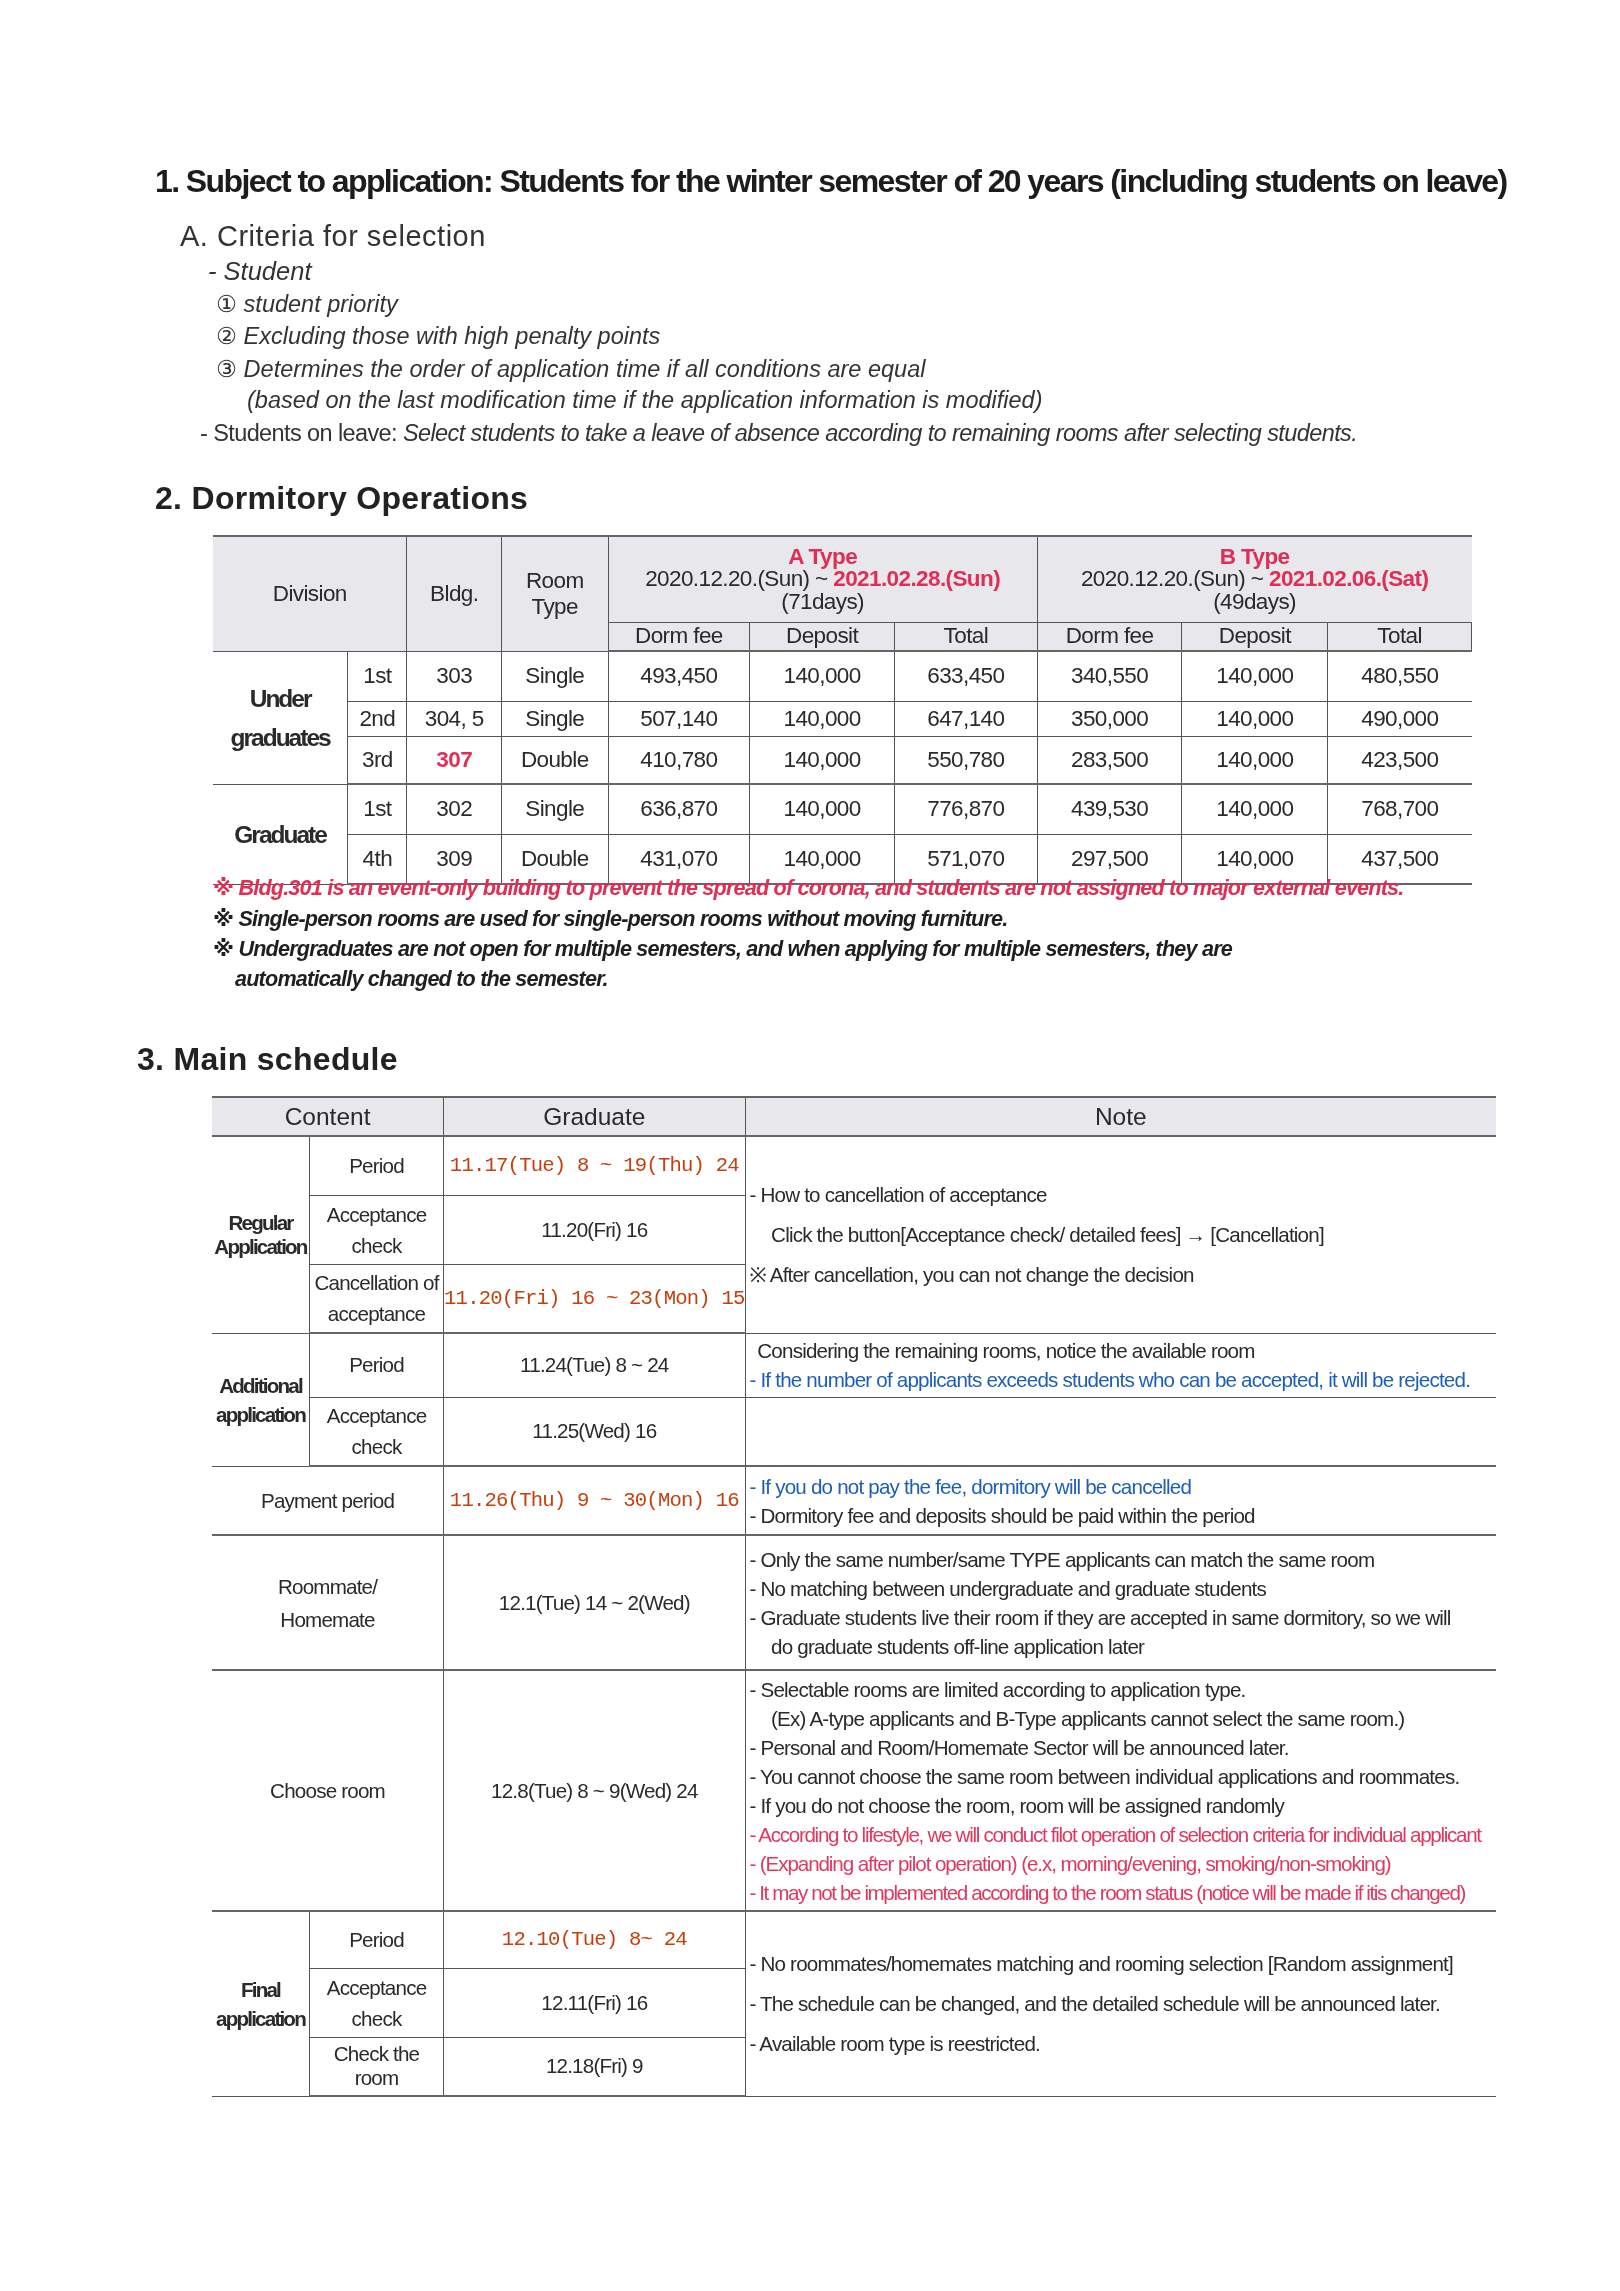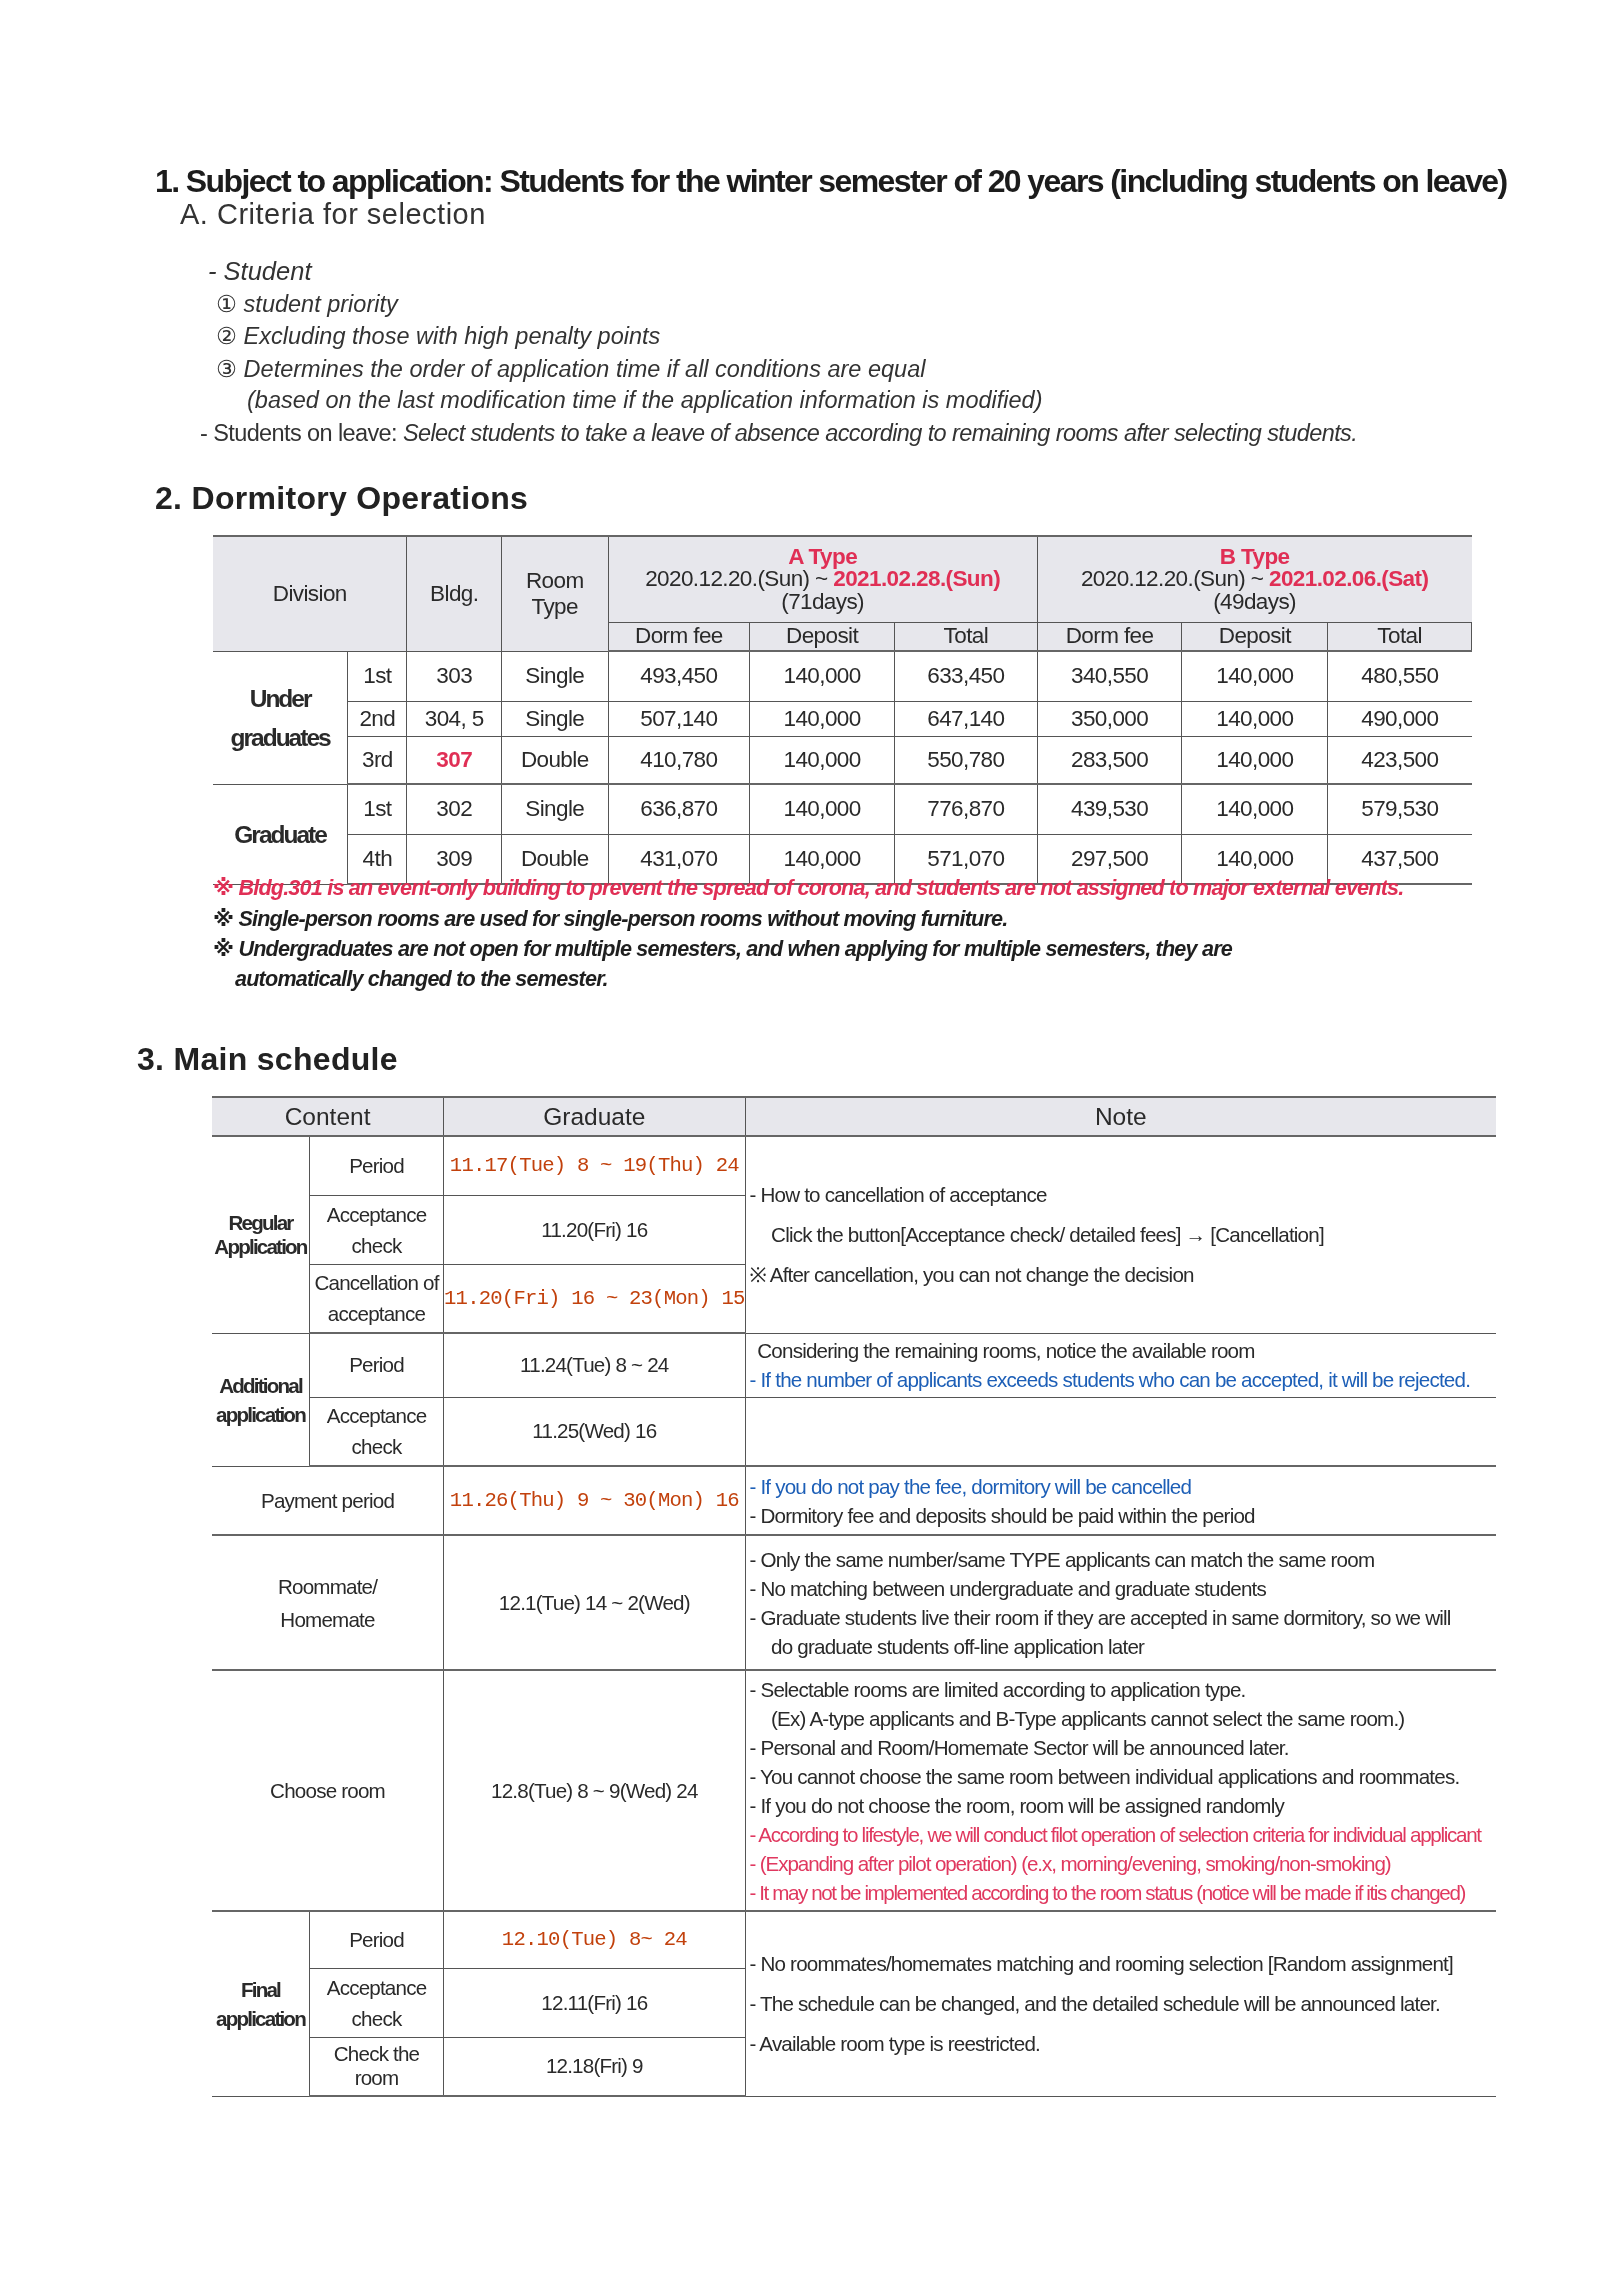--- a/index.html
+++ b/index.html
@@ -1,18 +1,18 @@
 <!DOCTYPE html>
 <html><head>
 <meta charset="utf-8">
 <style>
   html, body { margin: 0; padding: 0; background: #ffffff; }
   body { width: 1620px; height: 2292px; position: relative; font-family: "Liberation Sans", "DejaVu Sans", sans-serif; color: #222; overflow: hidden; }
   .sec1-title { position: absolute; left: 155px; top: 163px; font-size: 32px; font-weight: bold; letter-spacing: -1.6px; color: #1c1c1c; font-family: "Liberation Sans", sans-serif; }
-  .subA { position: absolute; left: 180px; top: 198px; font-size: 29px; color: #333; letter-spacing: 0.5px; }
+  .subA { position: absolute; left: 180px; top: 220px; font-size: 29px; color: #333; letter-spacing: 0.5px; }
   .line { position: absolute; font-size: 23.5px; color: #333; white-space: nowrap; }
   .it { font-style: italic; }
   .sec-title { position: absolute; font-size: 32px; font-weight: bold; color: #222; letter-spacing: 0.3px; }
 
   table { border-collapse: collapse; position: absolute; font-family: "Liberation Sans", sans-serif; }
   td, th { font-weight: normal; text-align: center; vertical-align: middle; padding: 0; color: #2a2a2a; }
 
   
   #dorm { left: 213px; top: 535px; width: 1259px; font-size: 22.5px; letter-spacing: -0.6px; }
   #dorm .hdr { background: #e7e7ec; }
@@ -140,21 +140,21 @@
   <tr style="height:50px;">
     <td class="grp" rowspan="2">Graduate</td>
     <td>1st</td>
     <td>302</td>
     <td>Single</td>
     <td>636,870</td>
     <td>140,000</td>
     <td>776,870</td>
     <td>439,530</td>
     <td>140,000</td>
-    <td class="noright">579,530</td>
+    <td class="noright">768,700</td>
   </tr>
   <tr style="height:50px;" class="thick-bot">
     <td>4th</td>
     <td>309</td>
     <td>Double</td>
     <td>431,070</td>
     <td>140,000</td>
     <td>571,070</td>
     <td>297,500</td>
     <td>140,000</td>

